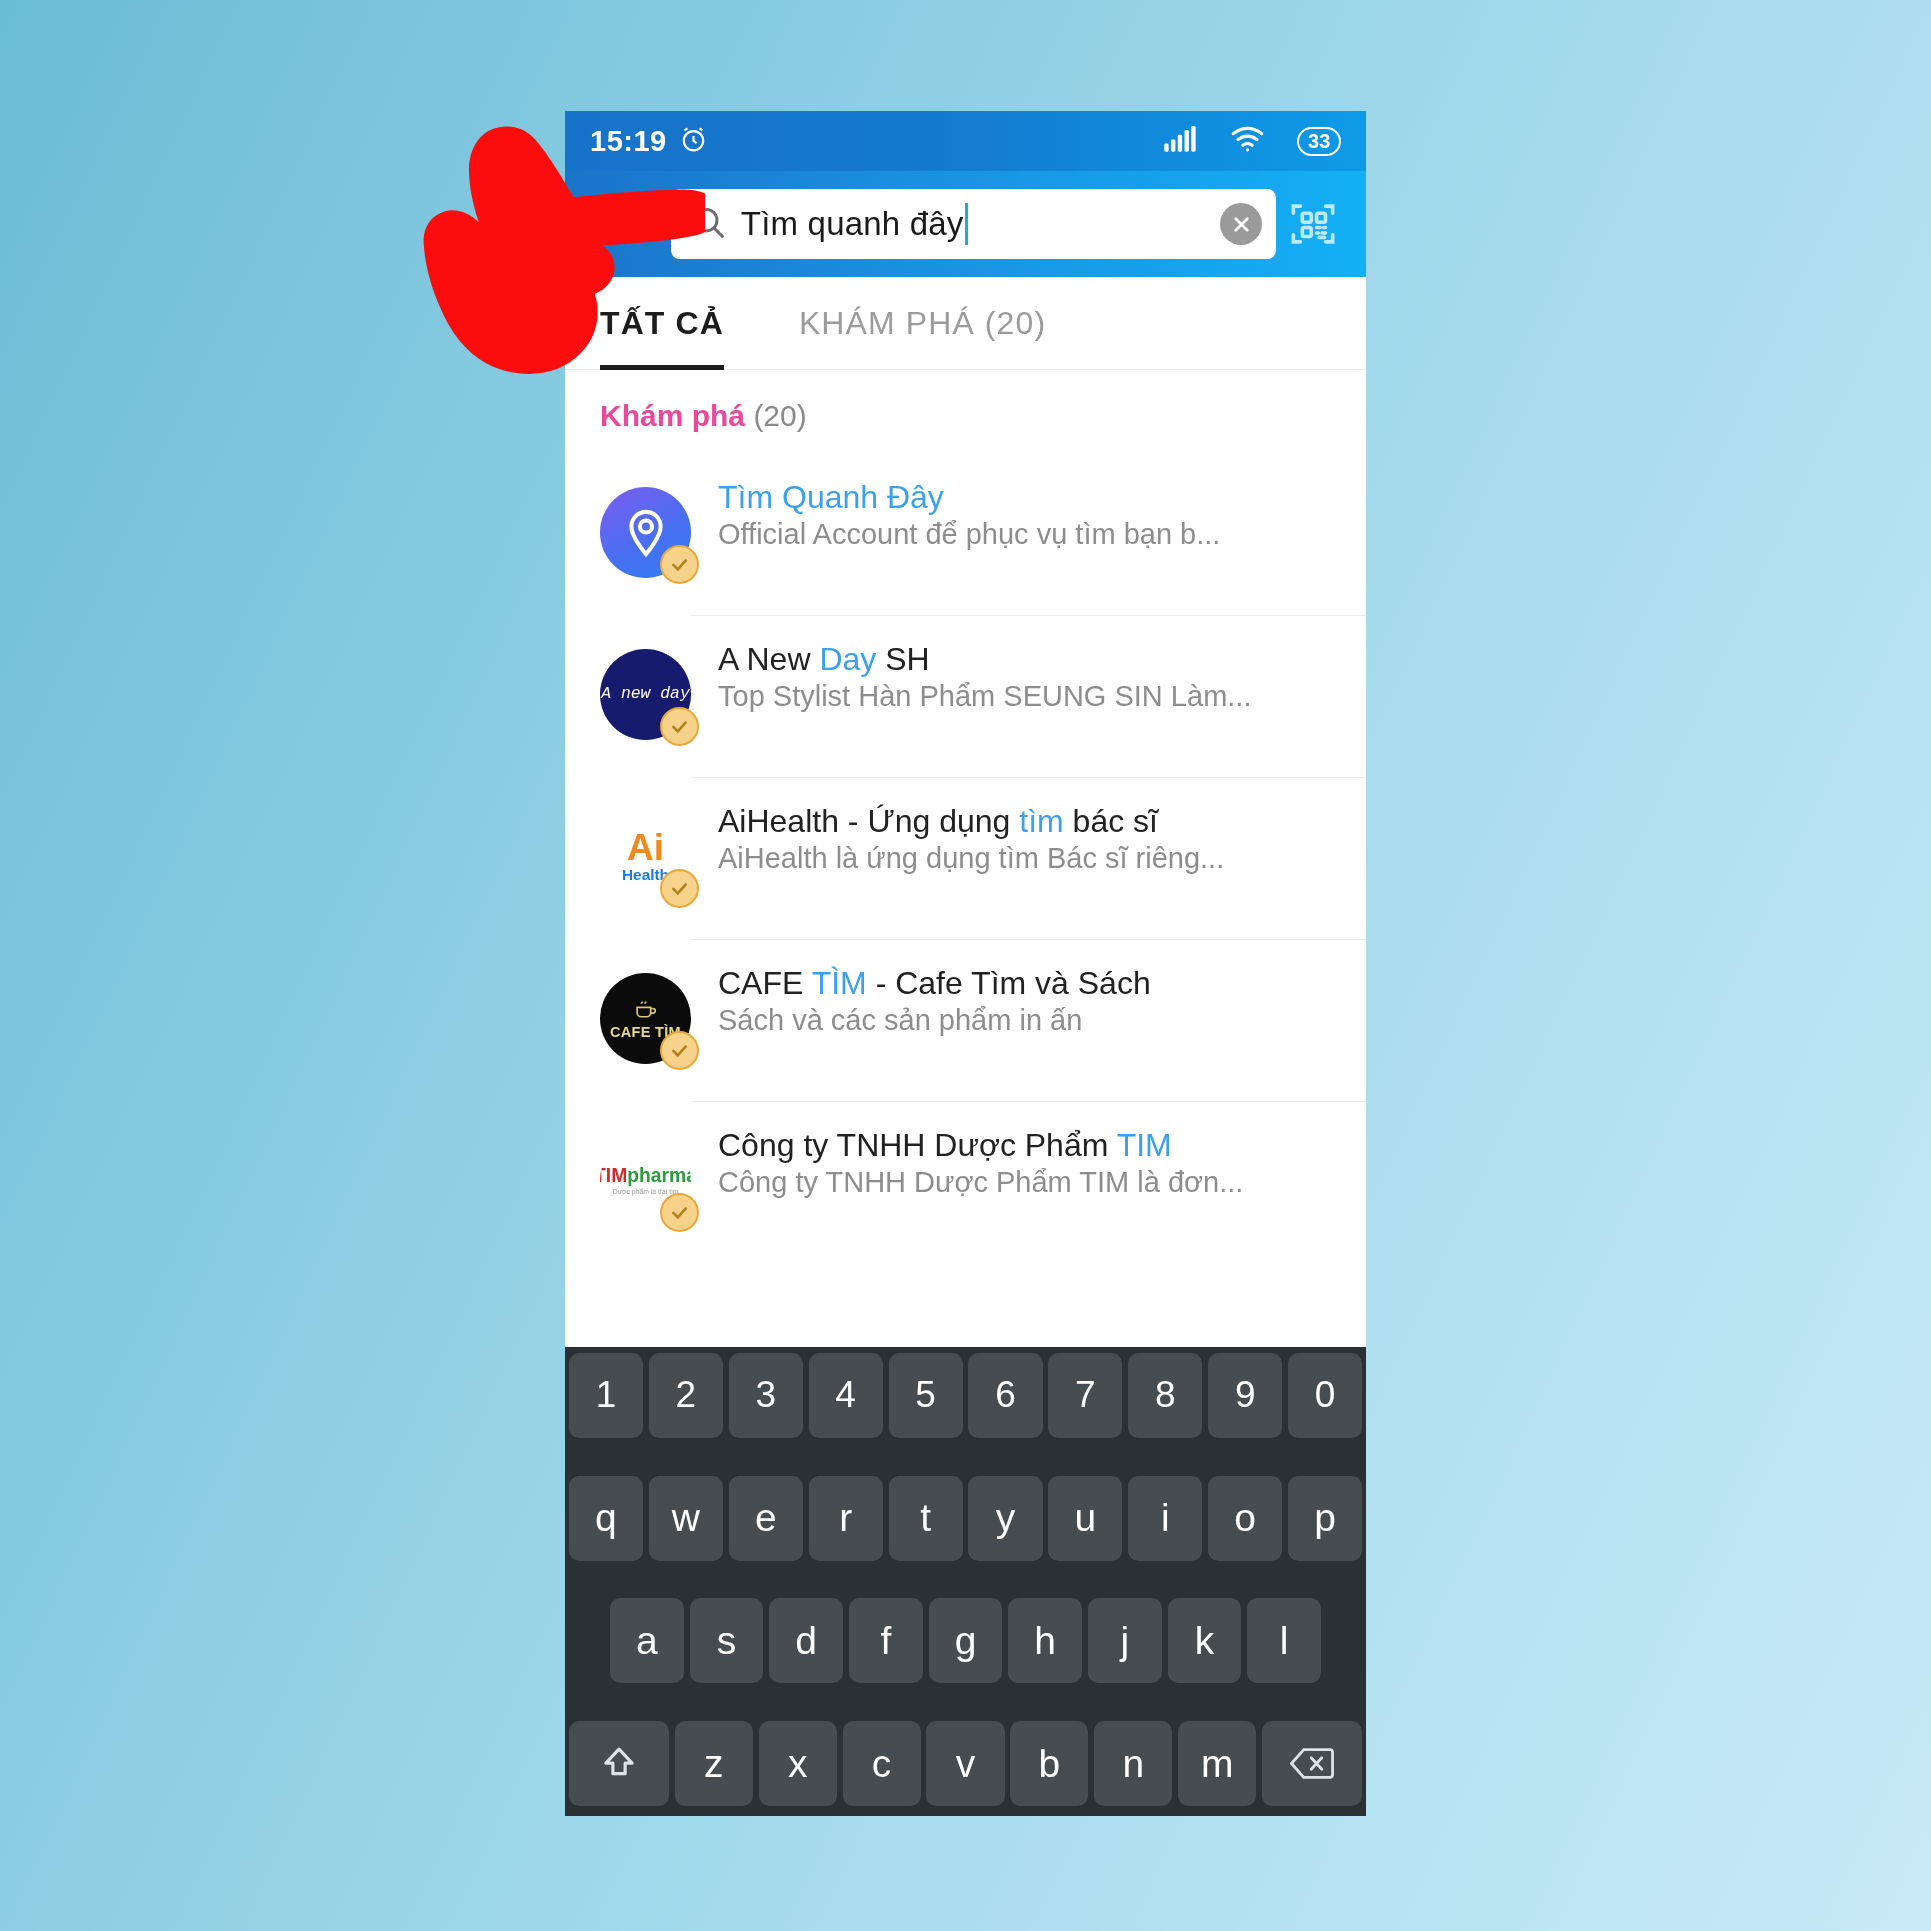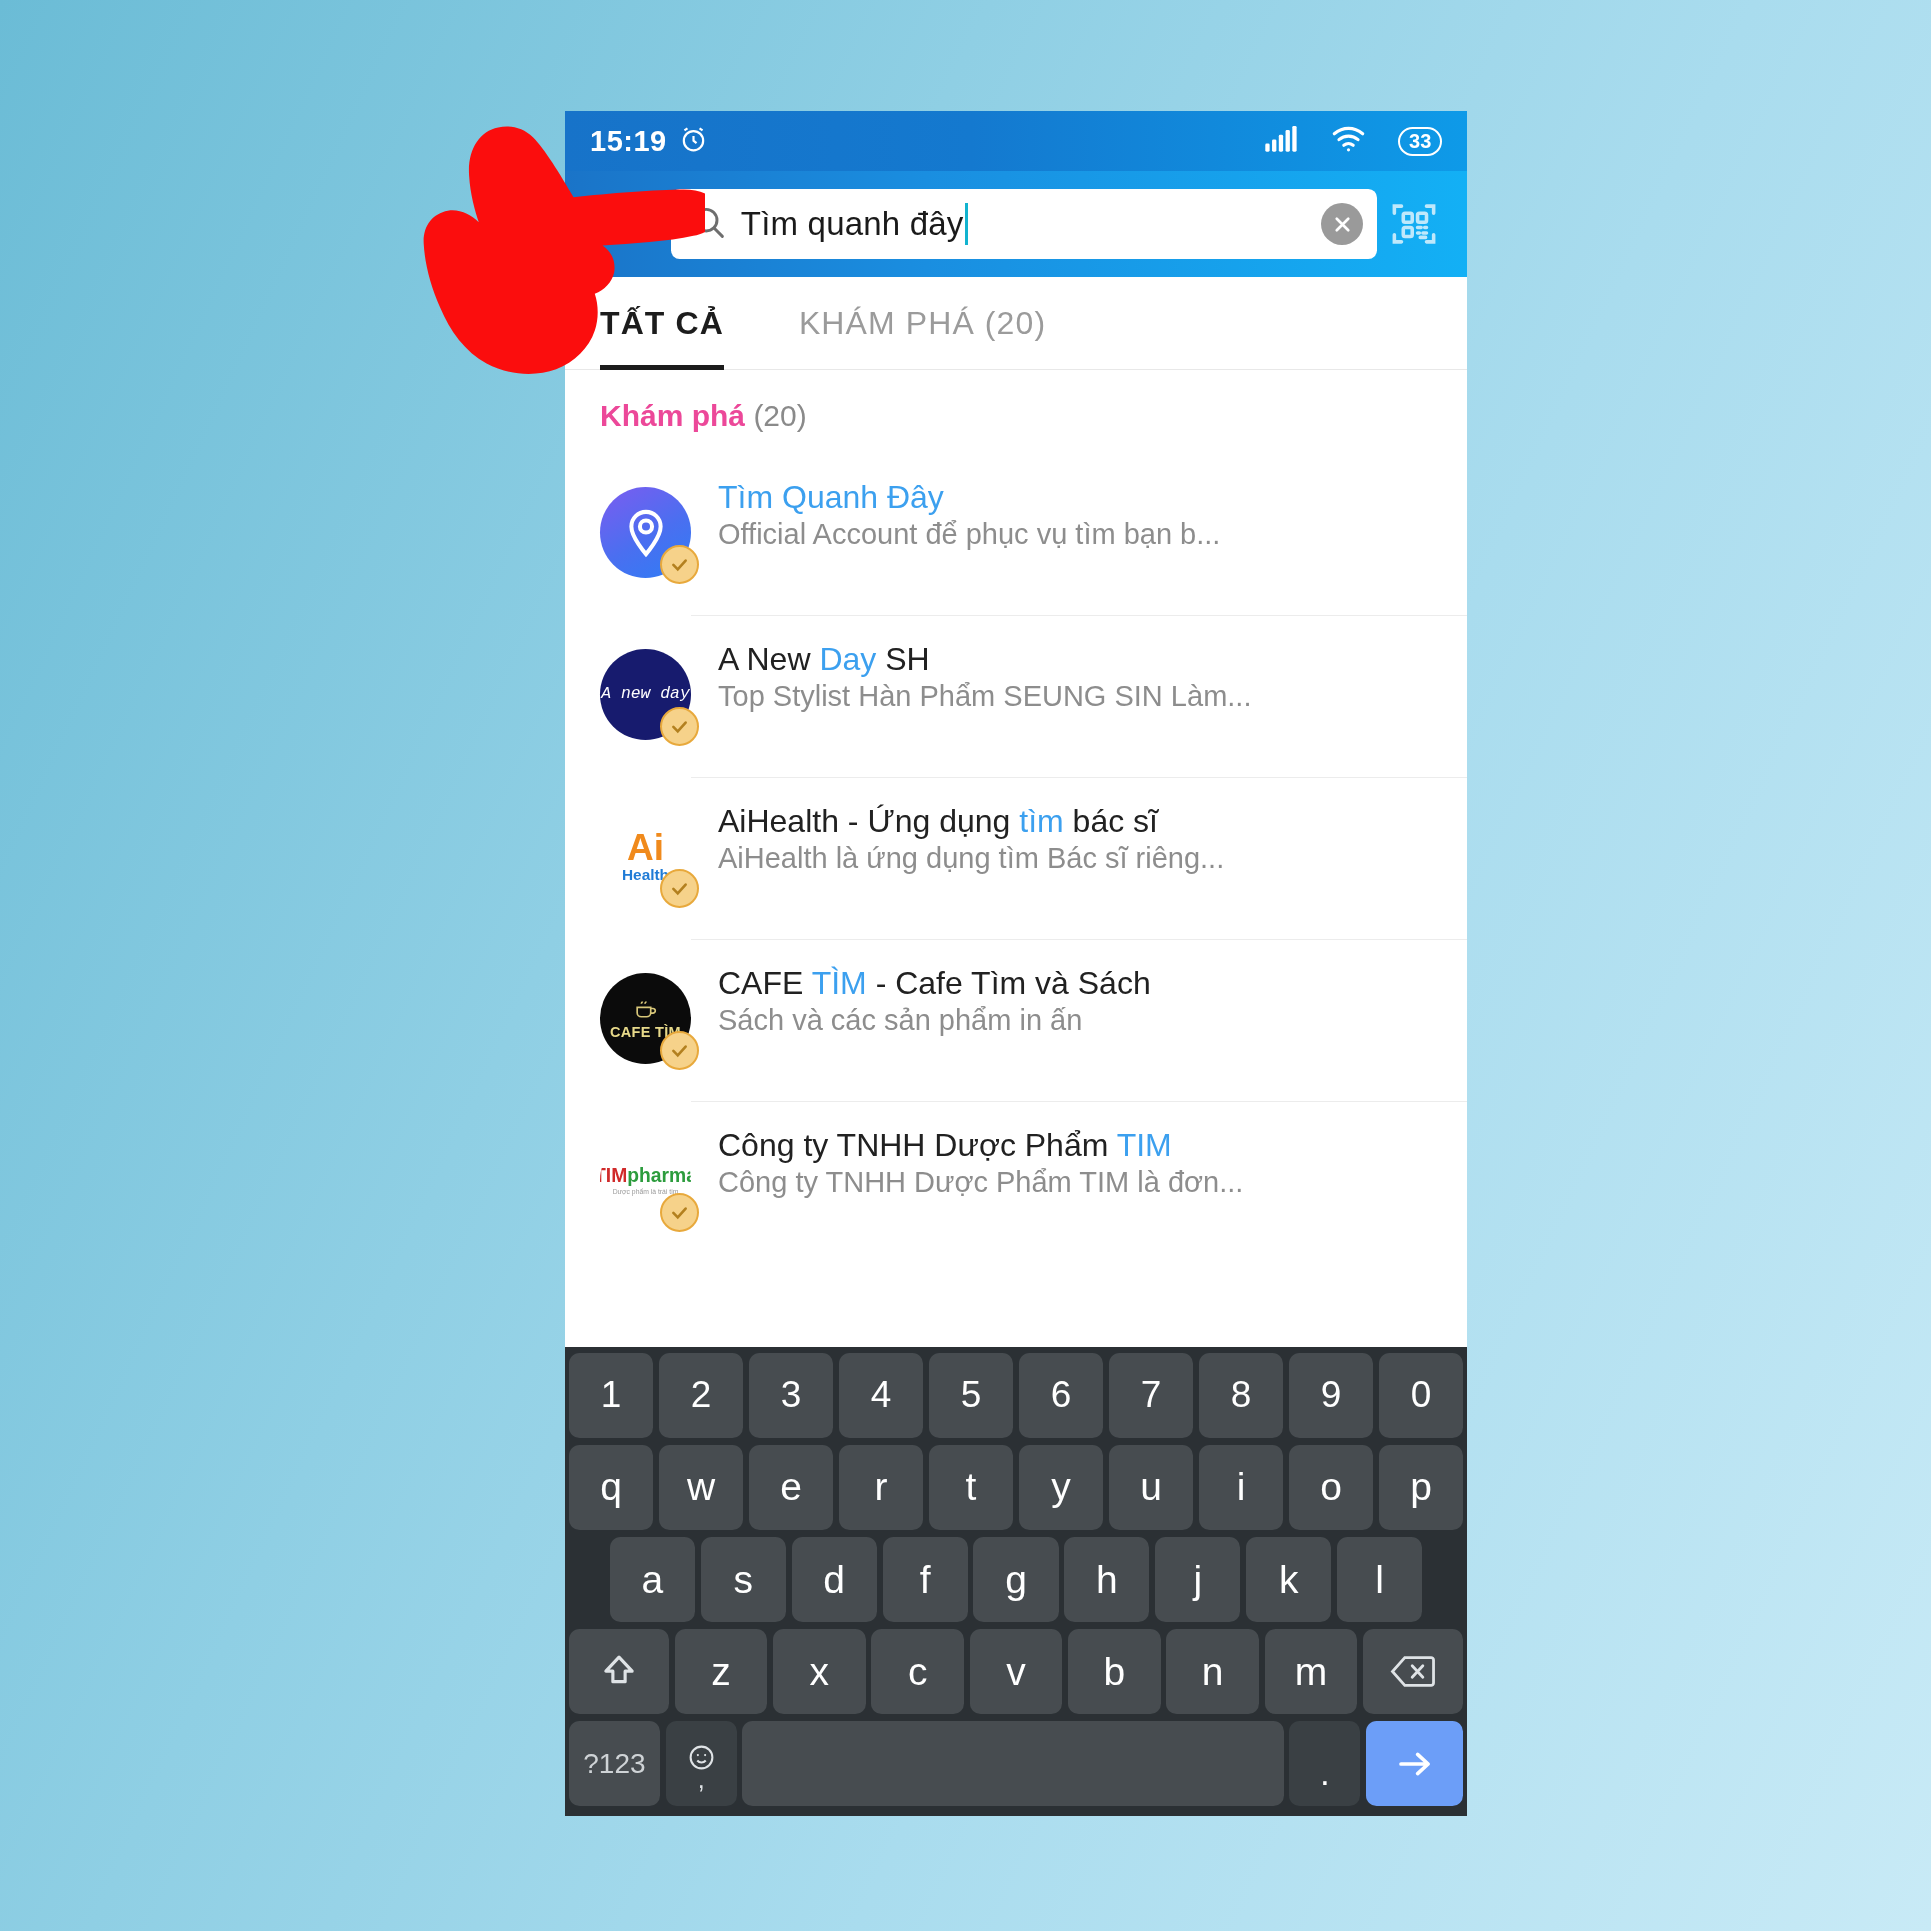--- a/index.html
+++ b/index.html
@@ -7,21 +7,21 @@
   body {
     font-family: "Liberation Sans", sans-serif;
     background: linear-gradient(115deg, #6bbcd6 0%, #8fcfe4 35%, #a9dcee 62%, #c8eaf6 100%);
     position: relative;
   }
 
   
   #phone {
     position: absolute;
     left: 565px; top: 111px;
-    width: 902px; height: 1705px;
+    width: 801px; height: 1705px;
     background: #ffffff;
     overflow: hidden;
   }
 
   
   .statusbar {
     height: 60px;
     background: linear-gradient(90deg, #1773c9 0%, #1479cf 45%, #0e9ae8 100%);
     display: flex; align-items: center;
     padding: 0 25px;
@@ -371,39 +371,20 @@
       <div class="key">n</div>
       <div class="key">m</div>
       <div class="key wide">
         <svg width="46" height="41" viewBox="0 0 28 22" fill="none" stroke="#dfe3e6" stroke-width="1.7" stroke-linecap="round">
           <path d="M9 2.5h16a1.5 1.5 0 0 1 1.5 1.5v14a1.5 1.5 0 0 1-1.5 1.5H9L1.5 11 9 2.5z"></path>
           <path d="M13.5 7.5 20 14.5M20 7.5 13.5 14.5"></path>
         </svg>
       </div>
     </div>
 
-    <div class="krow">
-      <div class="key sym">?123</div>
-      <div class="key emoji ghost" style="flex-direction:column;gap:1.9px;">
-        <svg width="29" height="29" viewBox="0 0 24 24" fill="none" stroke="#dfe3e6" stroke-width="1.7">
-          <circle cx="12" cy="12" r="9"></circle>
-            <circle cx="9" cy="10" r=".9" fill="#dfe3e6" stroke="none"></circle>
-          <circle cx="15" cy="10" r=".9" fill="#dfe3e6" stroke="none"></circle>
-            <path d="M8.5 14.5c1 1.2 2.1 1.7 3.5 1.7s2.5-.5 3.5-1.7"></path>
-        </svg>
-        <span style="font-size:25px;line-height:.4;color:#dfe3e6;">,</span>
-      </div>
-      <div class="key space"></div>
-      <div class="key dot" style="align-items:flex-end;padding-bottom:13.5px;">.</div>
-      <div class="key enter">
-        <svg width="42" height="42" viewBox="0 0 24 24" fill="none" stroke="#ffffff" stroke-width="2.1" stroke-linecap="round" stroke-linejoin="round">
-          <path d="M4 12h15M13.5 6.5 19.5 12l-6 5.5"></path>
-        </svg>
-      </div>
-    </div>
 
   </div>
 </div>
 
 <div id="hand">
   <svg width="290" height="261" viewBox="0 0 300 270">
     <path fill="#fb0d0d" d="
       M 86 12
       C 66 16, 54 36, 56 62
       C 57 80, 62 98, 66 110

